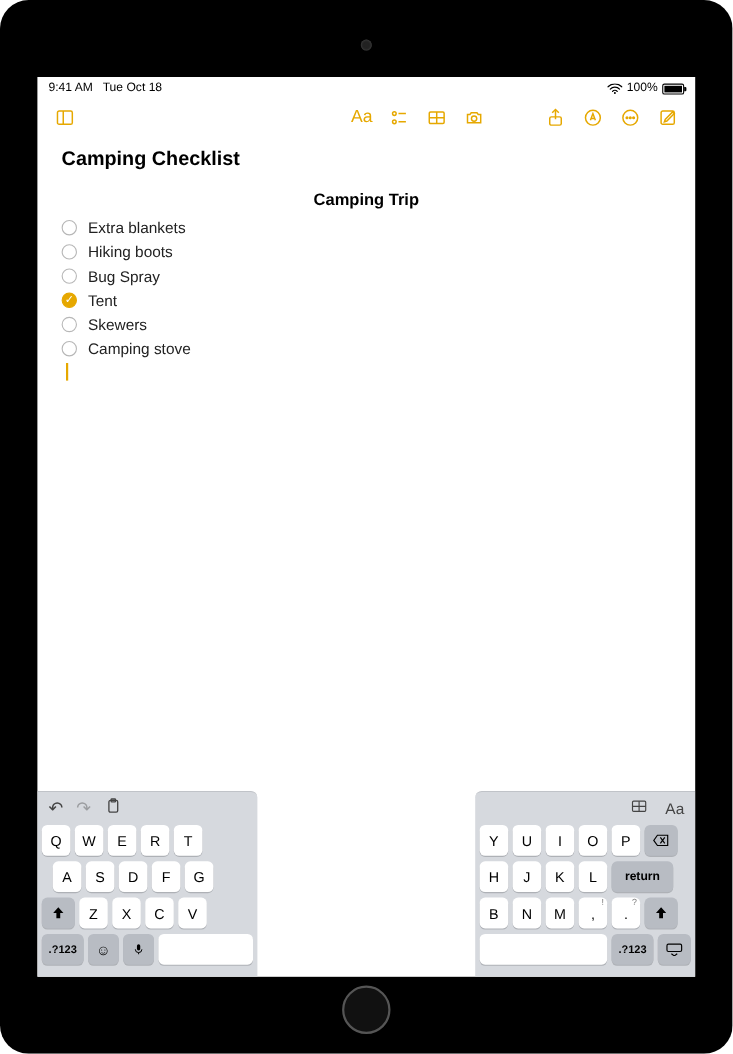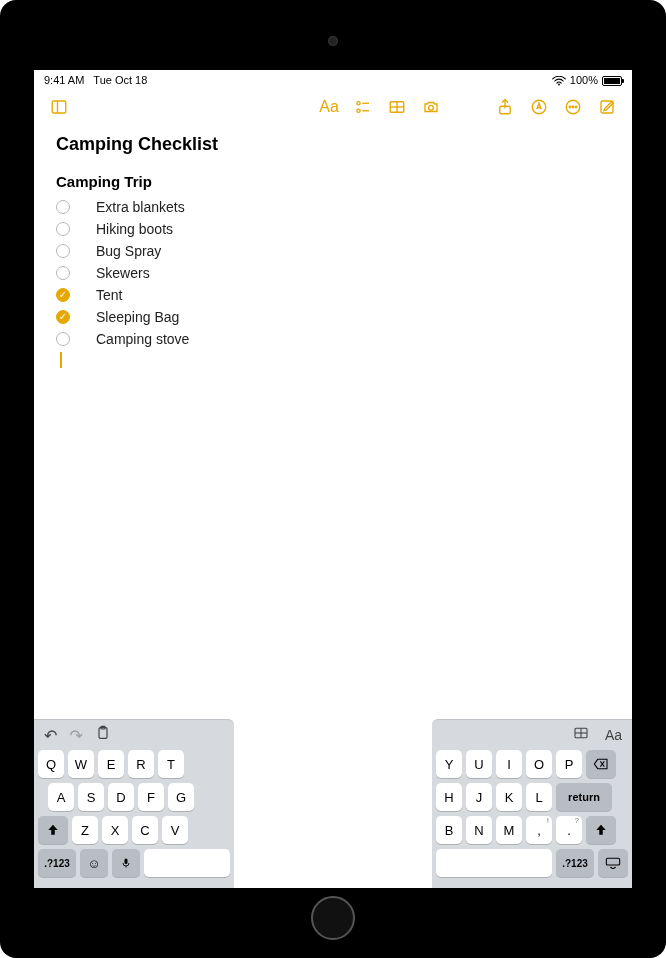--- a/index.html
+++ b/index.html
@@ -1,20 +1,20 @@
 <!DOCTYPE html>
 <html><head>
 <meta charset="utf-8">
 <style>
   * { box-sizing: border-box; margin: 0; padding: 0; }
   html, body { width: 666px; height: 958px; background: #fff; font-family: -apple-system, "Helvetica Neue", Arial, sans-serif; }
   .device {
     width: 666px; height: 958px;
     background: #000;
-    border-radius: 16px;
+    border-radius: 26px;
     position: relative;
     overflow: hidden;
   }
   .bezel-inner {
     position: absolute;
     left: 34px; right: 34px; top: 70px; bottom: 70px;
     background: #fff;
     overflow: hidden;
   }
   .camera {
@@ -52,24 +52,24 @@
   }
   .toolbar .spacer { flex: 1; }
   .tb-icon { width: 26px; height: 26px; display: flex; align-items: center; justify-content: center; margin: 0 4px; }
   .tb-icon svg { stroke: #e6a800; fill: none; }
   .tb-icon.text-aa { color:#e6a800; font-weight:500; font-size:16px; }
 
   .note-content {
     padding: 10px 22px;
   }
   .note-title { font-size: 18px; font-weight: 700; margin-bottom: 18px; }
-  .note-heading { font-size: 15px; font-weight: 700; margin-bottom: 6px; }
+  .note-heading { font-size: 15px; font-weight: 700; margin-bottom: 6px; text-align: center; }
   .check-row {
     display: flex; align-items: center;
-    gap: 26px;
+    gap: 10px;
     font-size: 14px;
     color: #222;
     height: 22px;
   }
   .check-dot {
     width: 14px; height: 14px; border-radius: 50%;
     border: 1.5px solid #b7b7b7;
     flex-shrink: 0;
     display:flex; align-items:center; justify-content:center;
   }
@@ -224,30 +224,26 @@
           </div>
           <div class="check-row">
             <div class="check-dot"></div>
             <span>Hiking boots</span>
           </div>
           <div class="check-row">
             <div class="check-dot"></div>
             <span>Bug Spray</span>
           </div>
           <div class="check-row">
-            <div class="check-dot"></div>
-            <span>Skewers</span>
-          </div>
-          <div class="check-row">
             <div class="check-dot checked"></div>
             <span>Tent</span>
           </div>
           <div class="check-row">
-            <div class="check-dot checked"></div>
-            <span>Sleeping Bag</span>
+            <div class="check-dot"></div>
+            <span>Skewers</span>
           </div>
           <div class="check-row">
             <div class="check-dot"></div>
             <span>Camping stove</span>
           </div>
         </div>
       <div class="cursor-bar"></div>
     </div>
 
     <div class="kbd-panel kbd-left">

